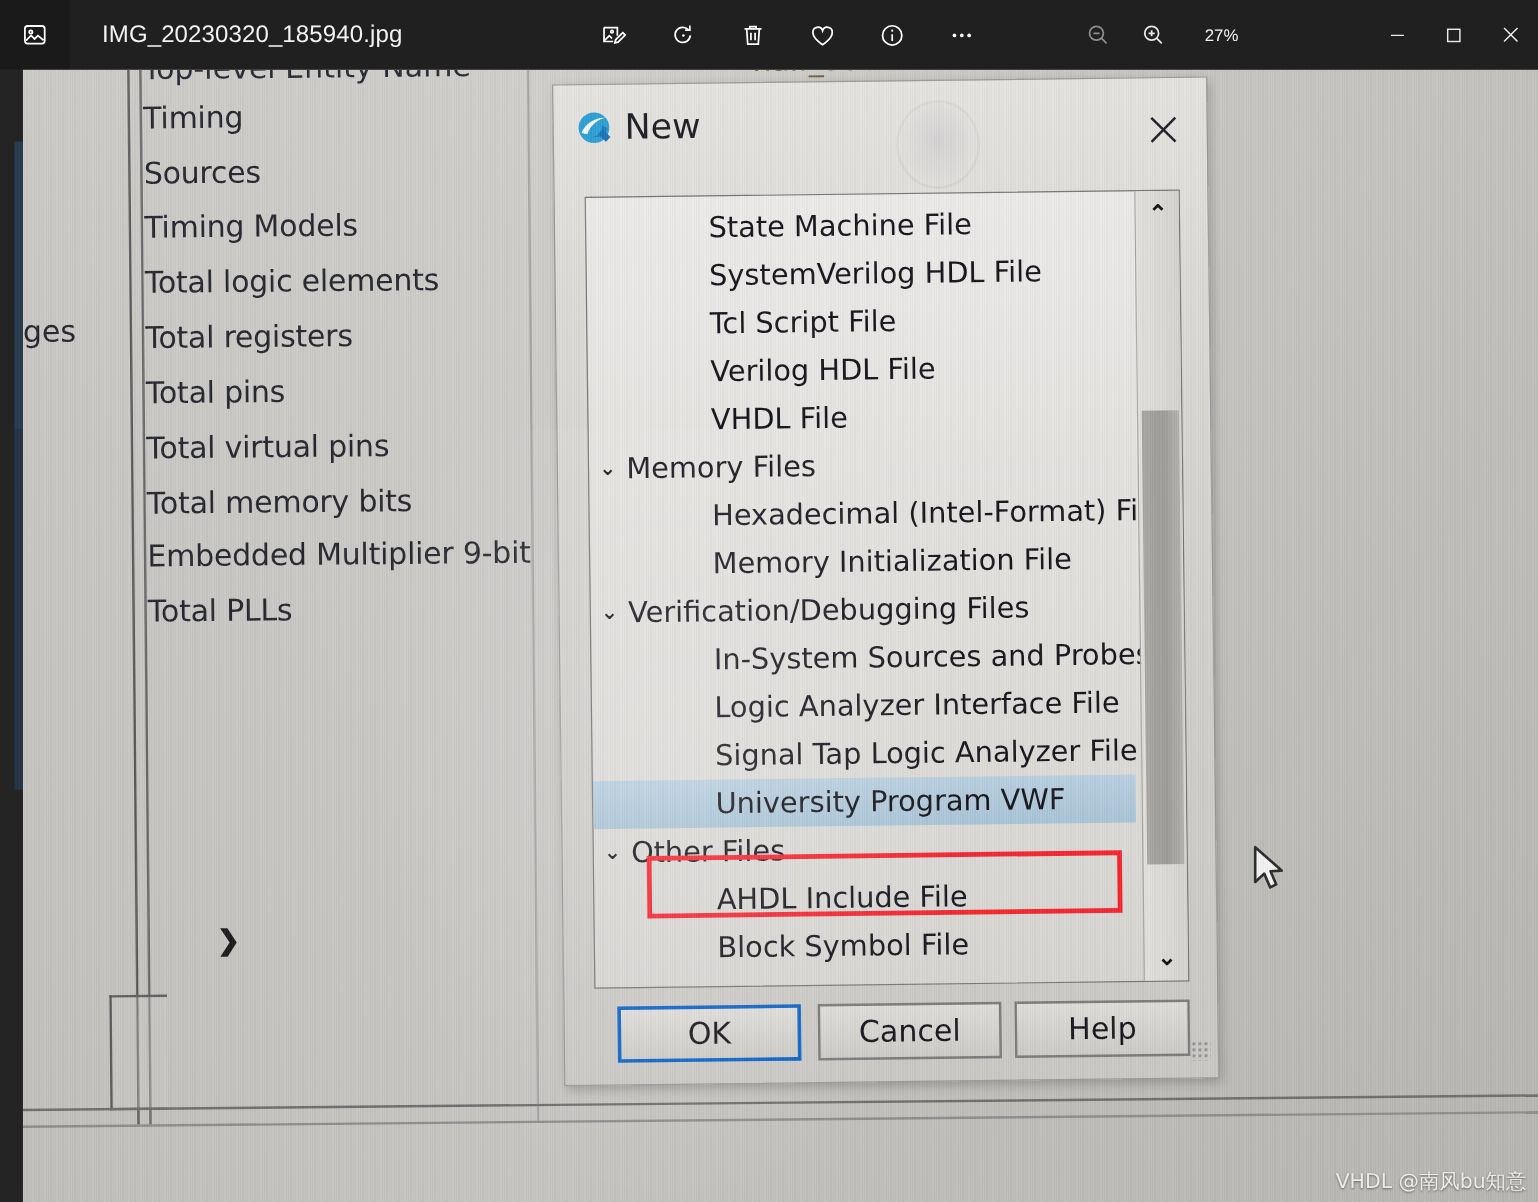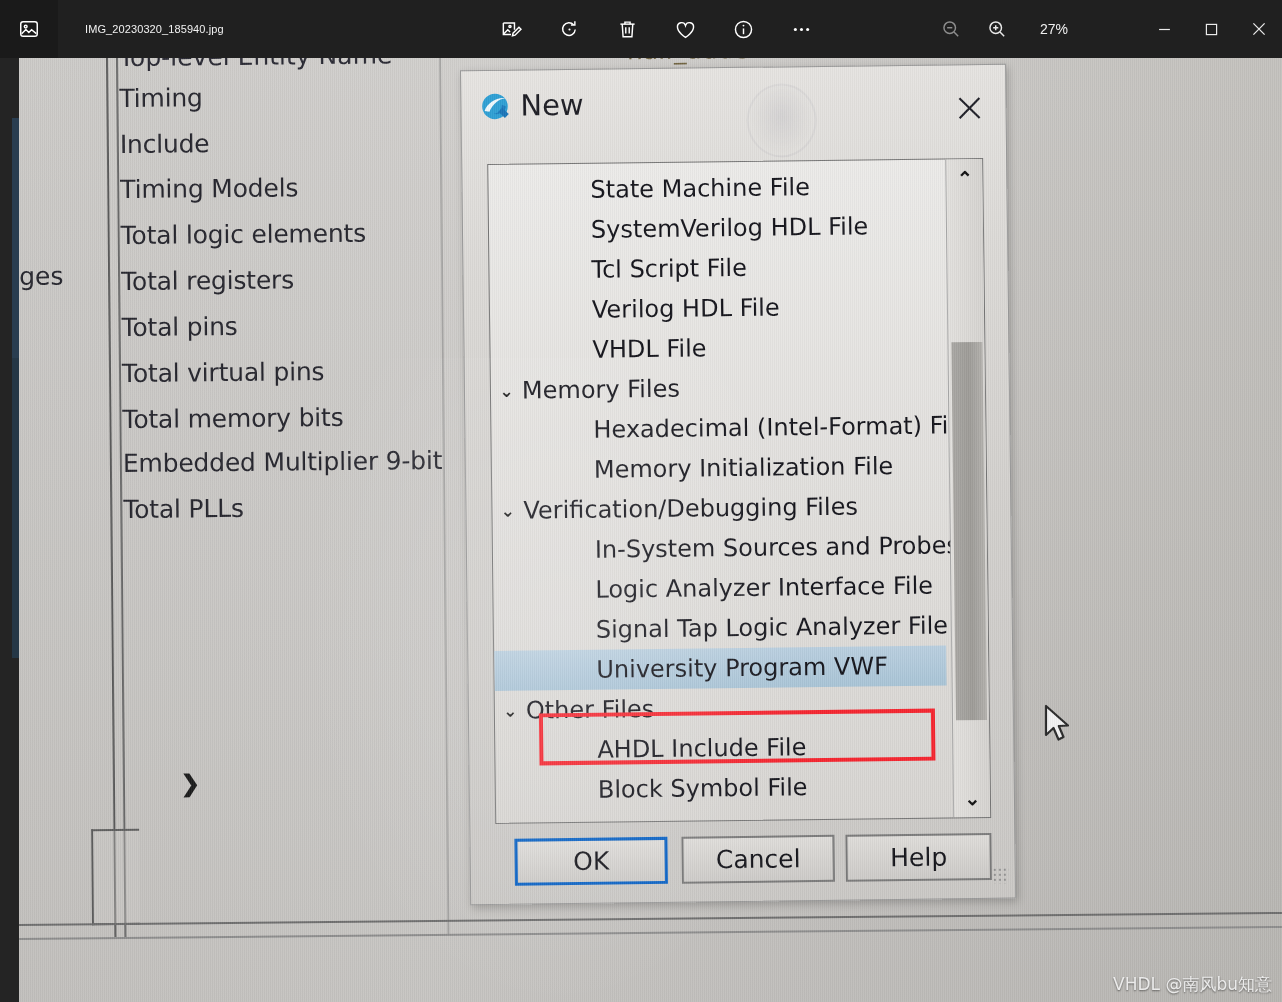--- a/index.html
+++ b/index.html
@@ -17,35 +17,35 @@
     background: #202020;
     display: flex; align-items: center;
   }
   #app-icon-cell {
     width: 58px; height: 58px;
     display: flex; align-items: center; justify-content: center;
     background: #1a1a1a;
   }
   .ic { display: block; }
   #file-name {
-    color: #f2f2f2; font-size: 11px;
+    color: #f2f2f2; font-size: 20px;
     margin-left: 27px; letter-spacing: 0.1px;
     white-space: nowrap;
   }
   #center-tools {
     position: absolute; left: 492px; top: 0;
     height: 58px; display: flex; align-items: center; gap: 20px;
   }
   .tool-btn {
     width: 38px; height: 38px;
     display: flex; align-items: center; justify-content: center;
     border-radius: 4px; cursor: pointer;
   }
   #zoom-tools {
-    position: absolute; left: 932px; top: 0;
+    position: absolute; left: 896px; top: 0;
     height: 58px; display: flex; align-items: center; gap: 8px;
   }
   #zoom-level {
     color: #f0f0f0; font-size: 14px; width: 48px; text-align: center;
     margin-left: 6px;
   }
   #window-controls {
     position: absolute; right: 0; top: 0;
     height: 58px; display: flex; align-items: center;
   }
@@ -408,21 +408,21 @@
     <div id="report-panel">
       <div id="report-col-line-a"></div>
       <div id="report-col-line-b"></div>
       <div id="report-col-line-c"></div>
 
       <div id="rep-top-cut">Top-level Entity Name</div>
       <div id="rep-top-value">half_adder</div>
       <div id="rep-partial-left">ges</div>
 
       <div class="rep-label" style="top:27px">Timing</div>
-      <div class="rep-label" style="top:73px">Include</div>
+      <div class="rep-label" style="top:73px">Sources</div>
       <div class="rep-label" style="top:118px">Timing Models</div>
       <div class="rep-label" style="top:164px">Total logic elements</div>
       <div class="rep-label" style="top:210px">Total registers</div>
       <div class="rep-label" style="top:256px">Total pins</div>
       <div class="rep-label" style="top:302px">Total virtual pins</div>
       <div class="rep-label" style="top:348px">Total memory bits</div>
       <div class="rep-label" style="top:392px">Embedded Multiplier 9-bit</div>
       <div class="rep-label" style="top:438px">Total PLLs</div>
     </div>
 

